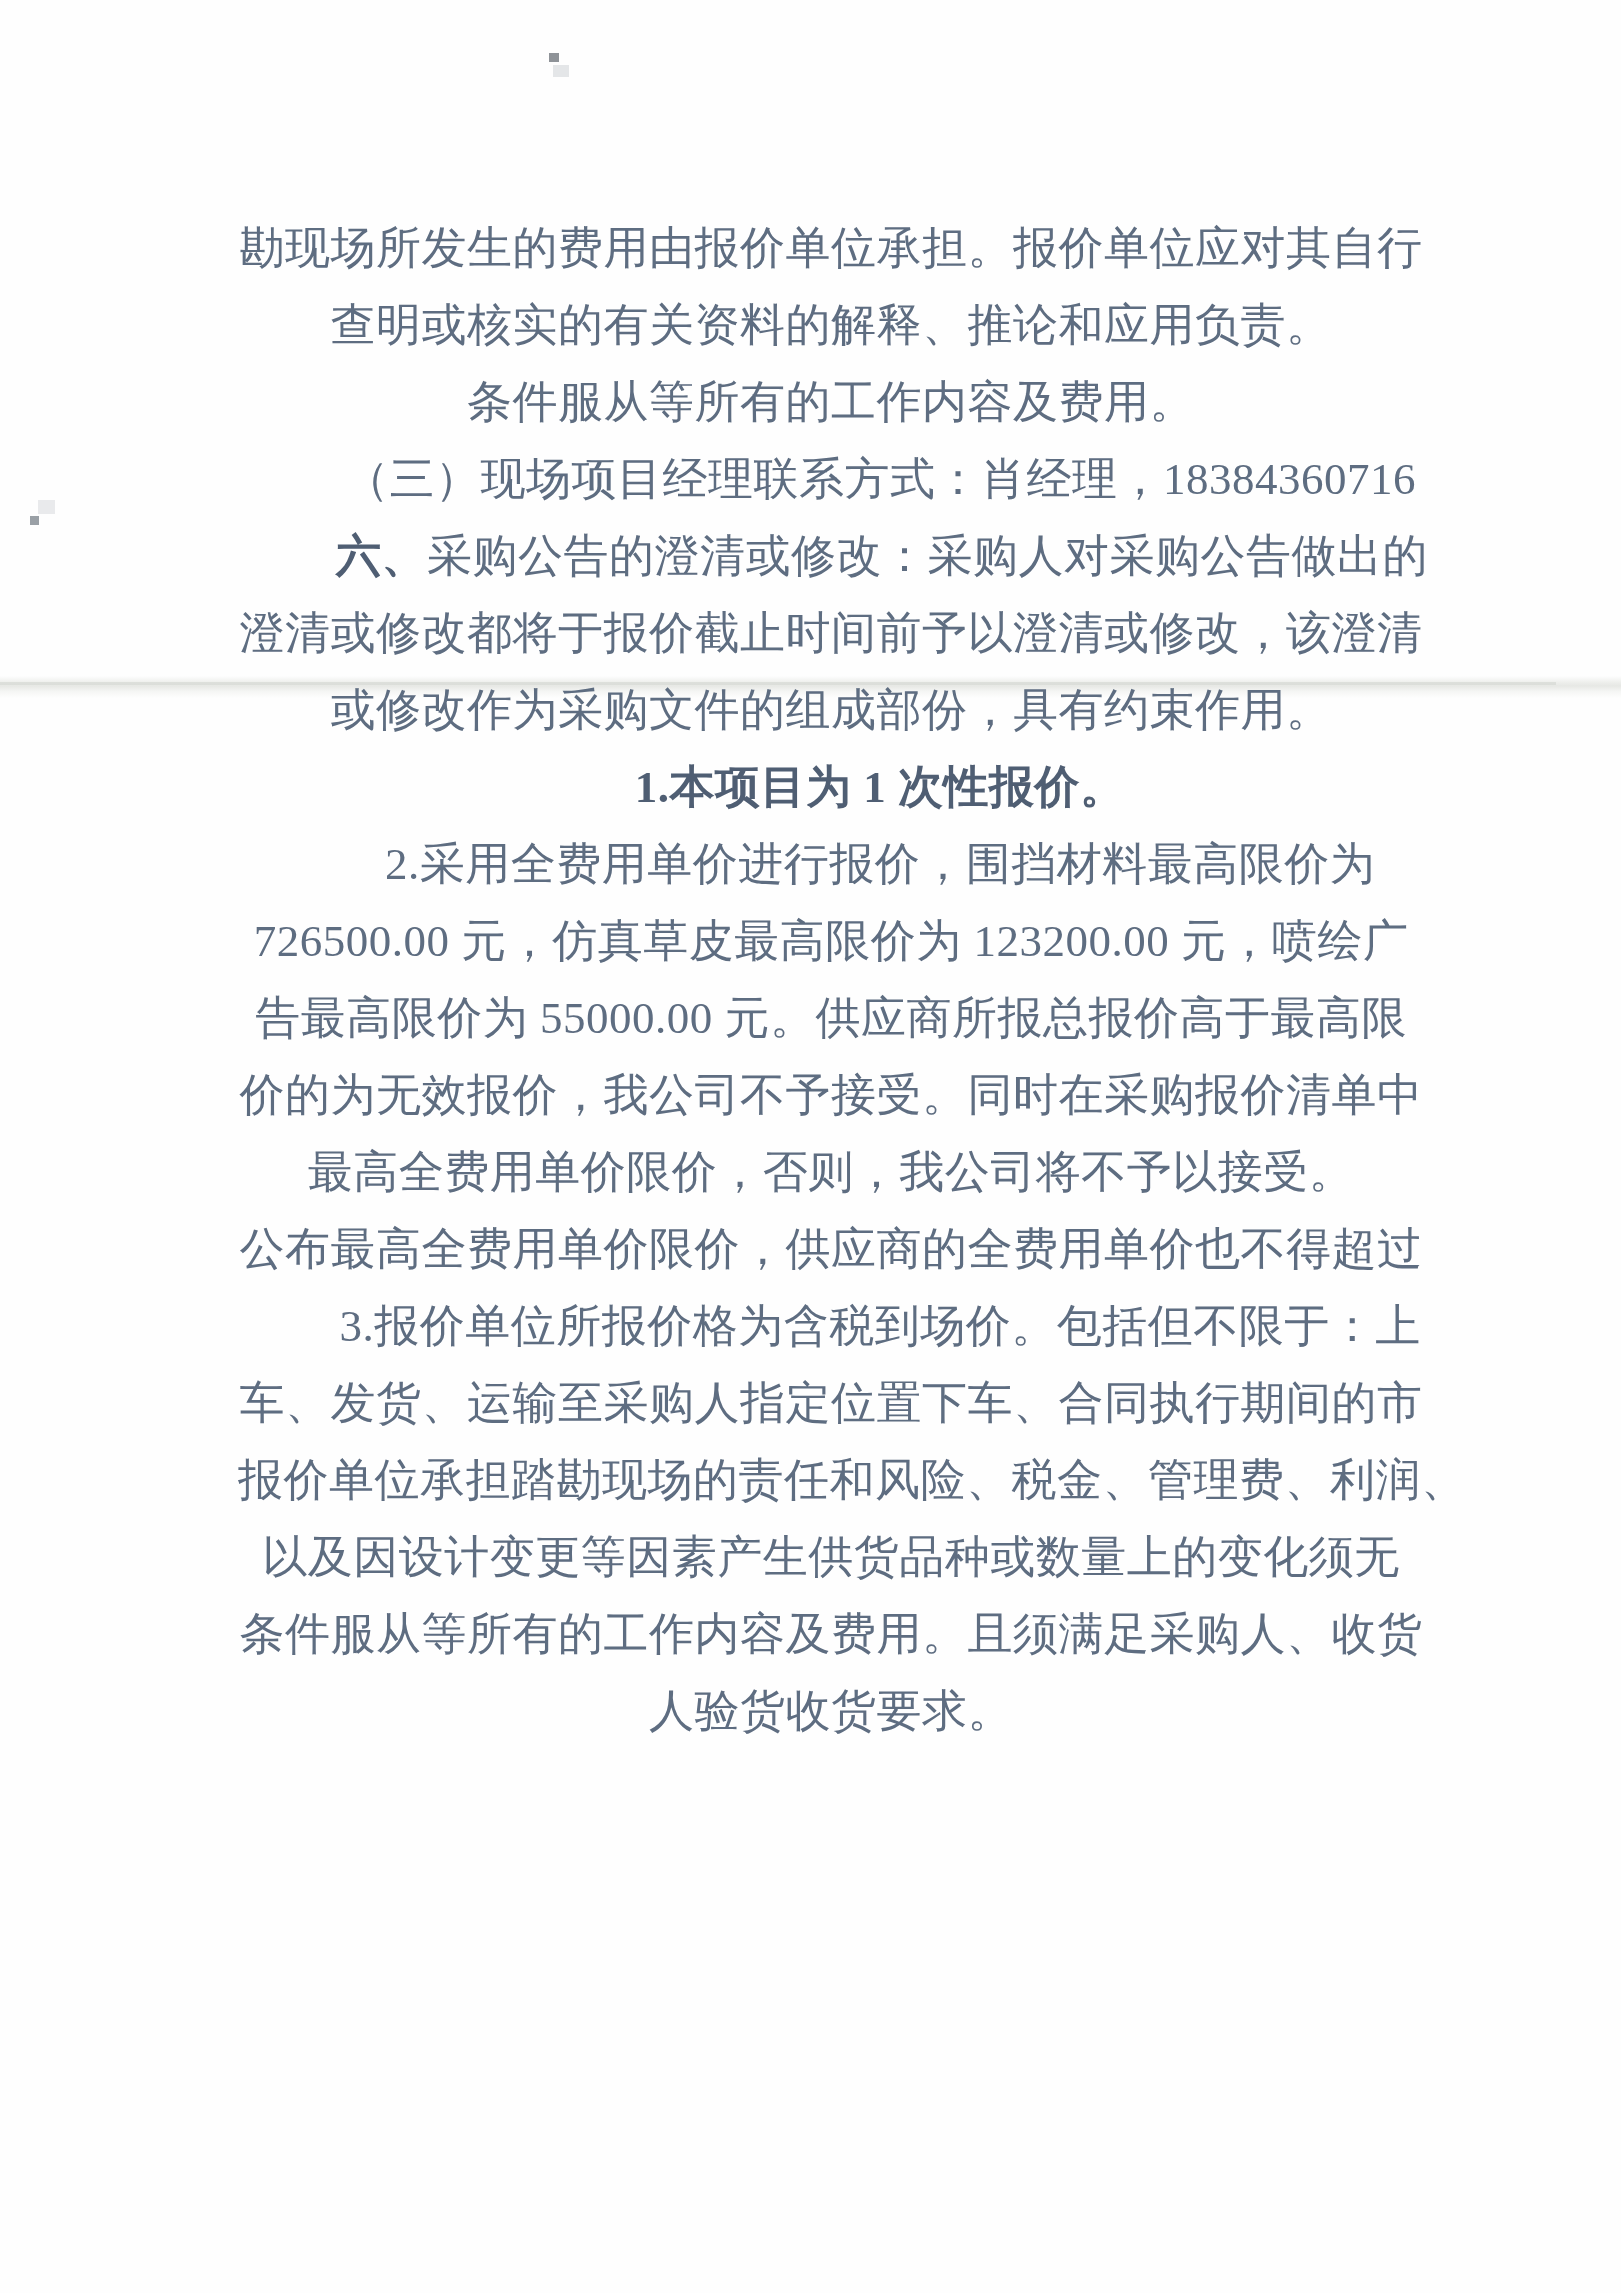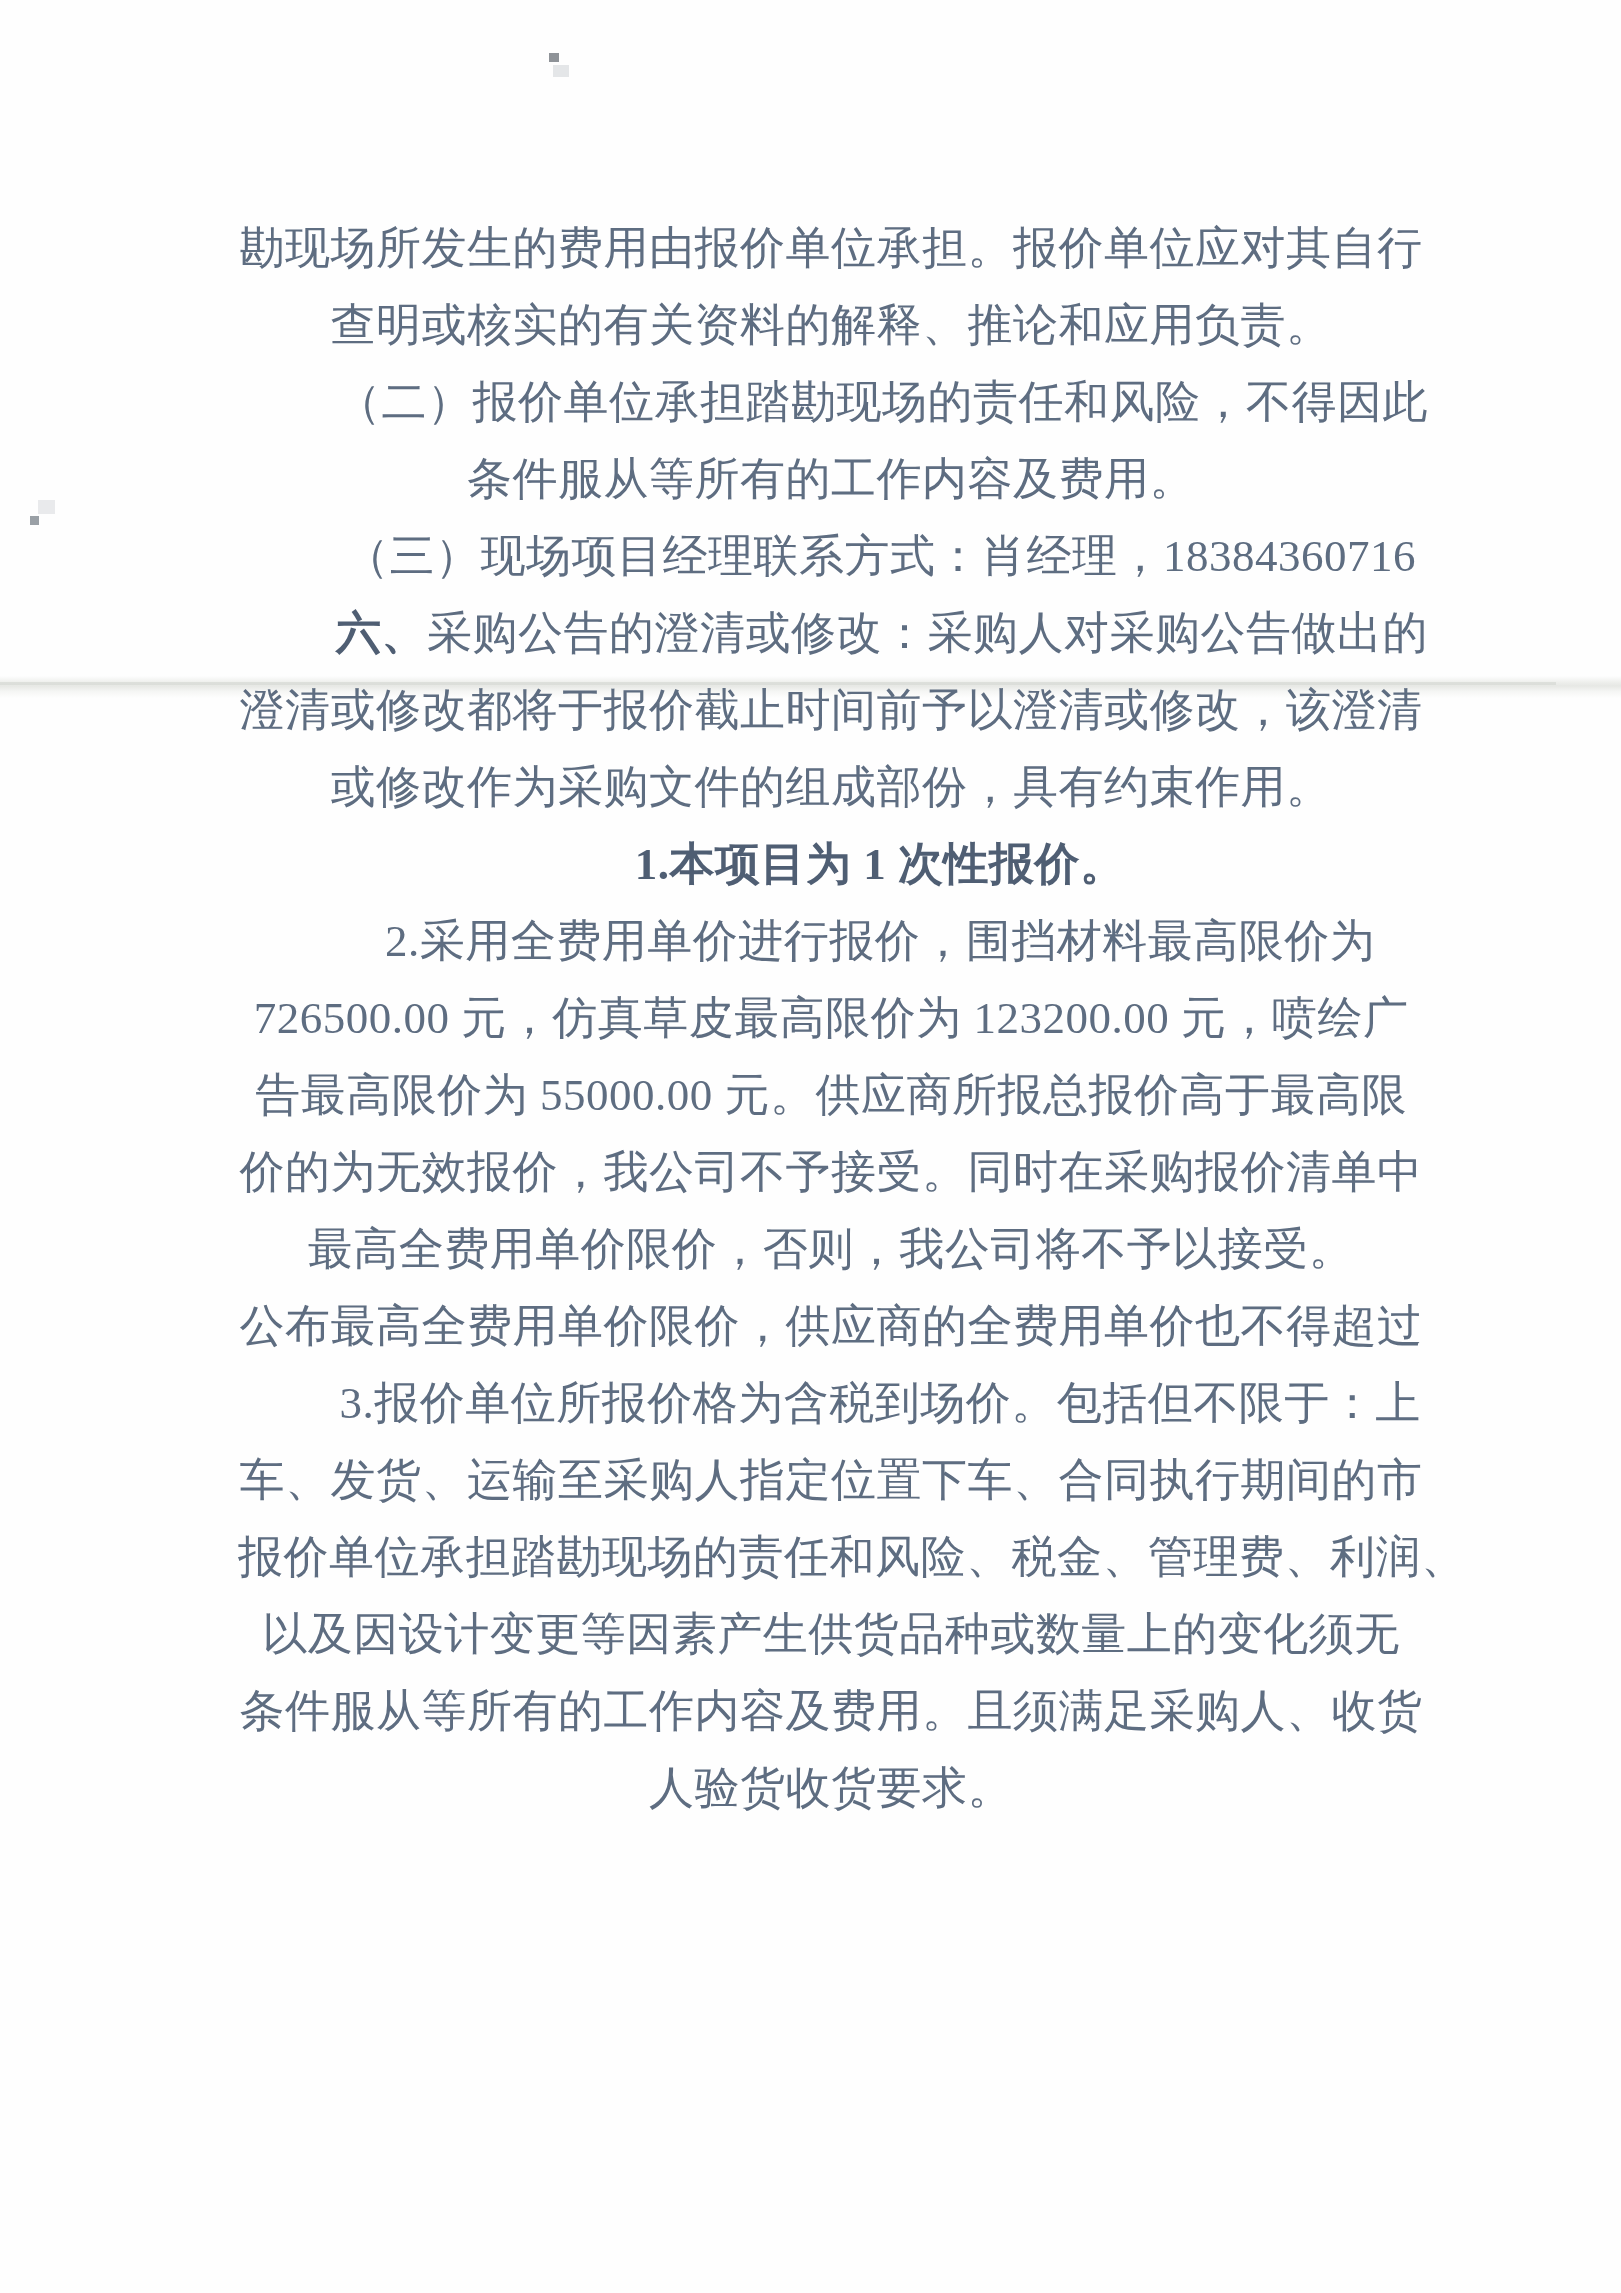--- a/index.html
+++ b/index.html
@@ -101,21 +101,20 @@
 
   <div class="scan-band">
     <div class="band-core"></div>
   </div>
   <div class="speck speck-a"></div>
   <div class="speck speck-b"></div>
 
   <div class="textblock" id="textblock">
       <div class="line"><span class="seg">勘现场所发生的费用由报价单位承担。报价单位应对其自行</span></div>
       <div class="line"><span class="seg">查明或核实的有关资料的解释、推论和应用负责。</span></div>
-      <div class="line indent"><span class="seg">（二）报价单位承担踏勘现场的责任和风险，不得因此</span></div>
       <div class="line"><span class="seg">条件服从等所有的工作内容及费用。</span></div>
       <div class="line indent"><span class="seg">（三）现场项目经理联系方式：肖经理，18384360716</span></div>
       <div class="line indent"><span class="seg bold">六、</span><span class="seg">采购公告的澄清或修改：采购人对采购公告做出的</span></div>
       <div class="line"><span class="seg">澄清或修改都将于报价截止时间前予以澄清或修改，该澄清</span></div>
       <div class="line"><span class="seg">或修改作为采购文件的组成部份，具有约束作用。</span></div>
       <div class="line indent"><span class="seg bold">1.本项目为 1 次性报价。</span></div>
       <div class="line indent"><span class="seg">2.采用全费用单价进行报价，围挡材料最高限价为</span></div>
       <div class="line"><span class="seg">726500.00 元，仿真草皮最高限价为 123200.00 元，喷绘广</span></div>
       <div class="line"><span class="seg">告最高限价为 55000.00 元。供应商所报总报价高于最高限</span></div>
       <div class="line"><span class="seg">价的为无效报价，我公司不予接受。同时在采购报价清单中</span></div>

